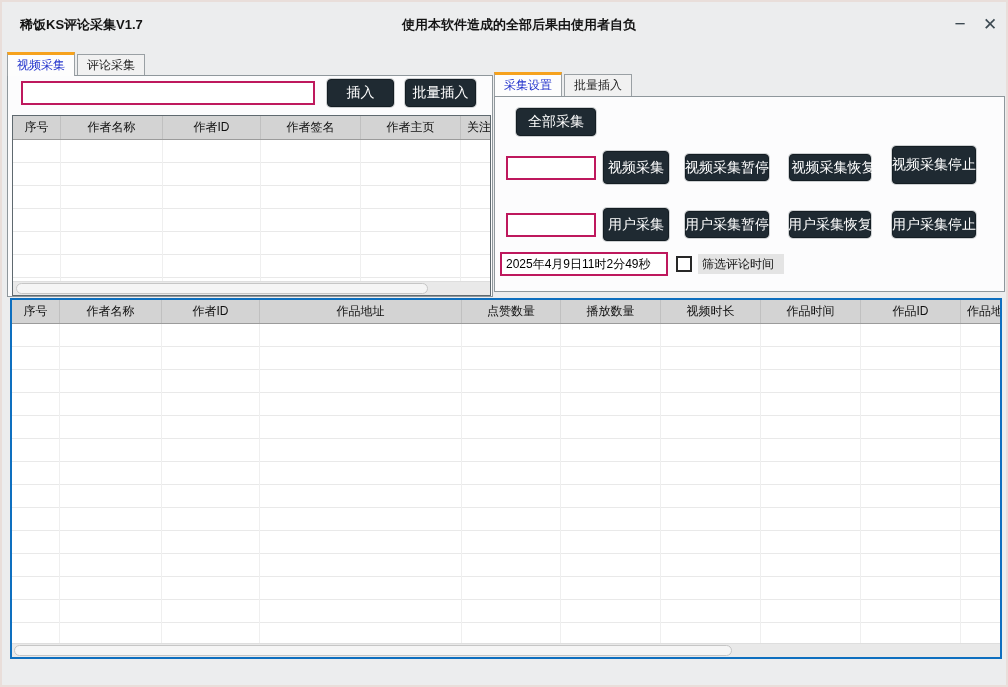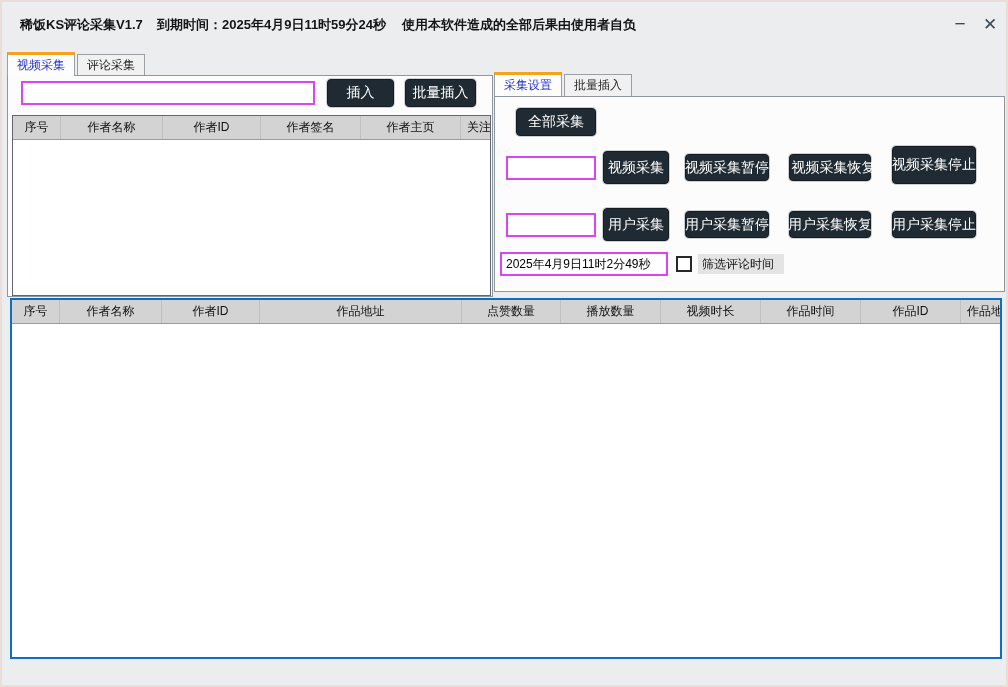--- a/index.html
+++ b/index.html
@@ -25,49 +25,48 @@
          background:#f1f1f1; border:1px solid #9aa0a4; border-bottom:none; margin-right:2px; white-space:nowrap; }
   .tab.active { height:24px; background:#fdfdfd; color:#2233cc; border-top:3px solid #f6a21d; z-index:3; }
   .page { position:absolute; left:0; right:0; bottom:0; background:#fcfcfd; border:1px solid #8f979c; z-index:2; }
 
   #left-panel  { left:5px;   top:50px; width:486px; height:245px; }
   #left-panel  .page { top:23px; }
   #right-panel { left:492px; top:70px; width:511px; height:220px; }
   #right-panel .page { top:24px; }
 
   
-  .inp { position:absolute; border:2px solid #d946ef; background:#fff; font-size:12px; padding:0 4px;
+  .inp { position:absolute; border:2px solid #be185d; background:#fff; font-size:12px; padding:0 4px;
          font-family:inherit; outline:none; }
   .btn { position:absolute; background:#1f2a32; color:#fff; border:1px solid #141d23; border-radius:4px;
          box-shadow:0 0 0 1px #cdd0d2; font-size:14px; display:flex; align-items:center; justify-content:center;
          white-space:nowrap; cursor:default; }
   .cb { position:absolute; width:16px; height:16px; border:2px solid #272727; background:#fff; }
   .cb-label { position:absolute; height:20px; background:#e4e4e4; font-size:12px; color:#111;
               display:flex; align-items:center; padding:0 10px 0 4px; white-space:nowrap; }
 
   
-  .tbl { position:absolute; background:#fff; display:flex; flex-direction:row; overflow:hidden; }
+  .tbl { position:absolute; background:#fff; display:flex; flex-direction:column; overflow:hidden; }
   .tbl.gray-border { border:1px solid #5f696f; }
   .tbl.blue-border { border:2px solid #0e6fbf; }
   .thead { display:flex; background:#d3d3d3; border-bottom:1px solid #9b9b9b; height:24px; flex:none; overflow:hidden; }
   .th { font-size:12px; color:#101010; display:flex; align-items:center; justify-content:center;
         border-right:1px solid #c0c0c0; flex:none; height:100%; white-space:nowrap; }
   .th.clip { justify-content:flex-start; padding-left:6px; border-right:none; }
   .tbody { flex:1; display:flex; overflow:hidden;
            background:repeating-linear-gradient(to bottom, #ffffff 0px, #ffffff 22px, #e9e9e9 22px, #e9e9e9 23px); }
   .bodycol { flex:none; height:100%; border-right:1px solid #efefef; }
   .hscroll { height:14px; flex:none; background:#e9e9e9; border-top:1px solid #dedede; position:relative; }
   .hthumb { position:absolute; top:1px; height:11px; background:#f5f5f5; border:1px solid #c6c6c6; border-radius:6px; }
 </style>
 </head>
 <body>
 
 <div class="titlebar">
   <span class="t-title">稀饭KS评论采集V1.7</span>
-  <span class="t-expire">到期时间：2025年4月9日11时59分24秒</span>
   <span class="t-disclaimer">使用本软件造成的全部后果由使用者自负</span>
   <div class="winbtn min">−</div>
   <div class="winbtn close">✕</div>
 </div>
 
 <div id="left-panel" class="panel">
   <div class="tabstrip">
     <div class="tab active">视频采集</div>
     <div class="tab">评论采集</div>
   </div>

